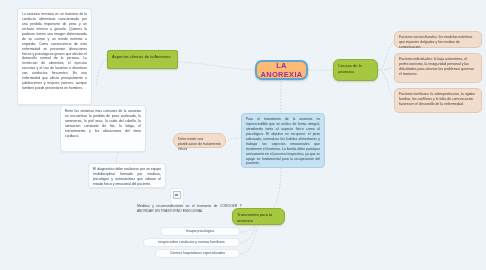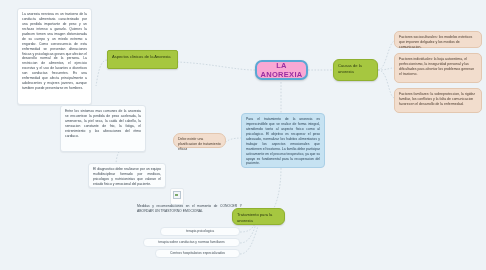--- a/index.html
+++ b/index.html
@@ -9,21 +9,21 @@
     font-family:"Liberation Sans", sans-serif;
     overflow:hidden;
     position:relative;
   }
   #canvas{position:absolute;inset:0;}
   svg.links{position:absolute;left:0;top:0;width:486px;height:270px;pointer-events:none;}
   .node{position:absolute;box-sizing:border-box;}
 
   
   .central{
-    background:#f9a8d4;
+    background:#fdba74;
     border:2px solid #5aa7d4;
     border-radius:7px;
     color:#9b2fa0;
     font-weight:bold;
     font-size:7.5px;
     letter-spacing:.3px;
     display:flex;align-items:center;justify-content:center;
     box-shadow:0 1px 2px rgba(0,0,0,.18);
     text-align:center;
   }

